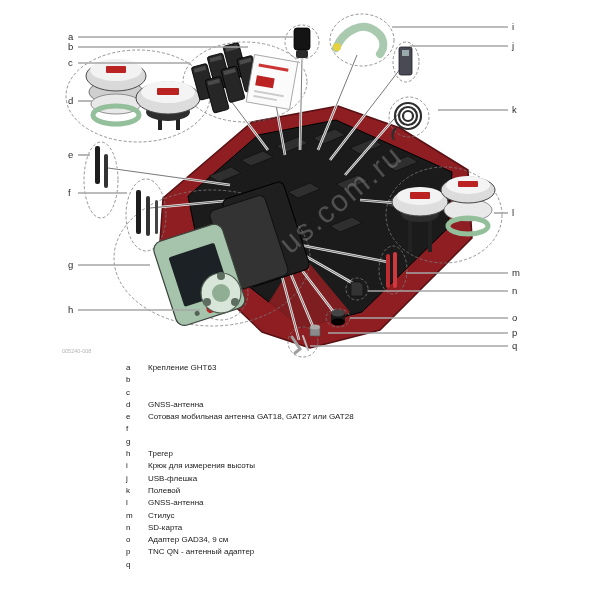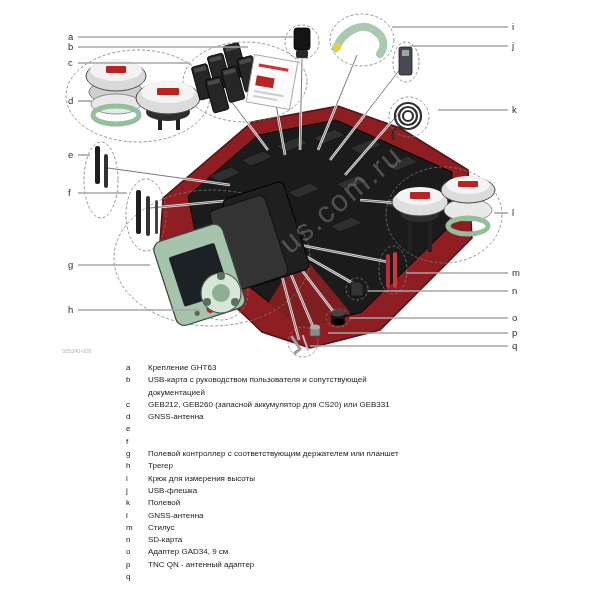--- a/index.html
+++ b/index.html
@@ -288,40 +288,37 @@
     </svg>
   </div>
 
   <div class="legend" id="legend-rows">
       <div class="legend-row">
         <span class="legend-key">a</span>
         <span class="legend-text">Крепление GHT63</span>
       </div>
       <div class="legend-row">
         <span class="legend-key">b</span>
-        <span class="legend-text">USB-карта с руководством пользователя и сопутствующей
-документацией</span>
       </div>
       <div class="legend-row">
         <span class="legend-key">c</span>
-        <span class="legend-text">GEB212, GEB260 (запасной аккумулятор для CS20) или GEB331</span>
       </div>
       <div class="legend-row">
         <span class="legend-key">d</span>
         <span class="legend-text">GNSS-антенна</span>
       </div>
       <div class="legend-row">
         <span class="legend-key">e</span>
+        <span class="legend-text">Сотовая мобильная антенна GAT18, GAT27 или GAT28</span>
       </div>
       <div class="legend-row">
         <span class="legend-key">f</span>
       </div>
       <div class="legend-row">
         <span class="legend-key">g</span>
-        <span class="legend-text">Полевой контроллер с соответствующим держателем или планшет</span>
       </div>
       <div class="legend-row">
         <span class="legend-key">h</span>
         <span class="legend-text">Трегер</span>
       </div>
       <div class="legend-row">
         <span class="legend-key">i</span>
         <span class="legend-text">Крюк для измерения высоты</span>
       </div>
       <div class="legend-row">

